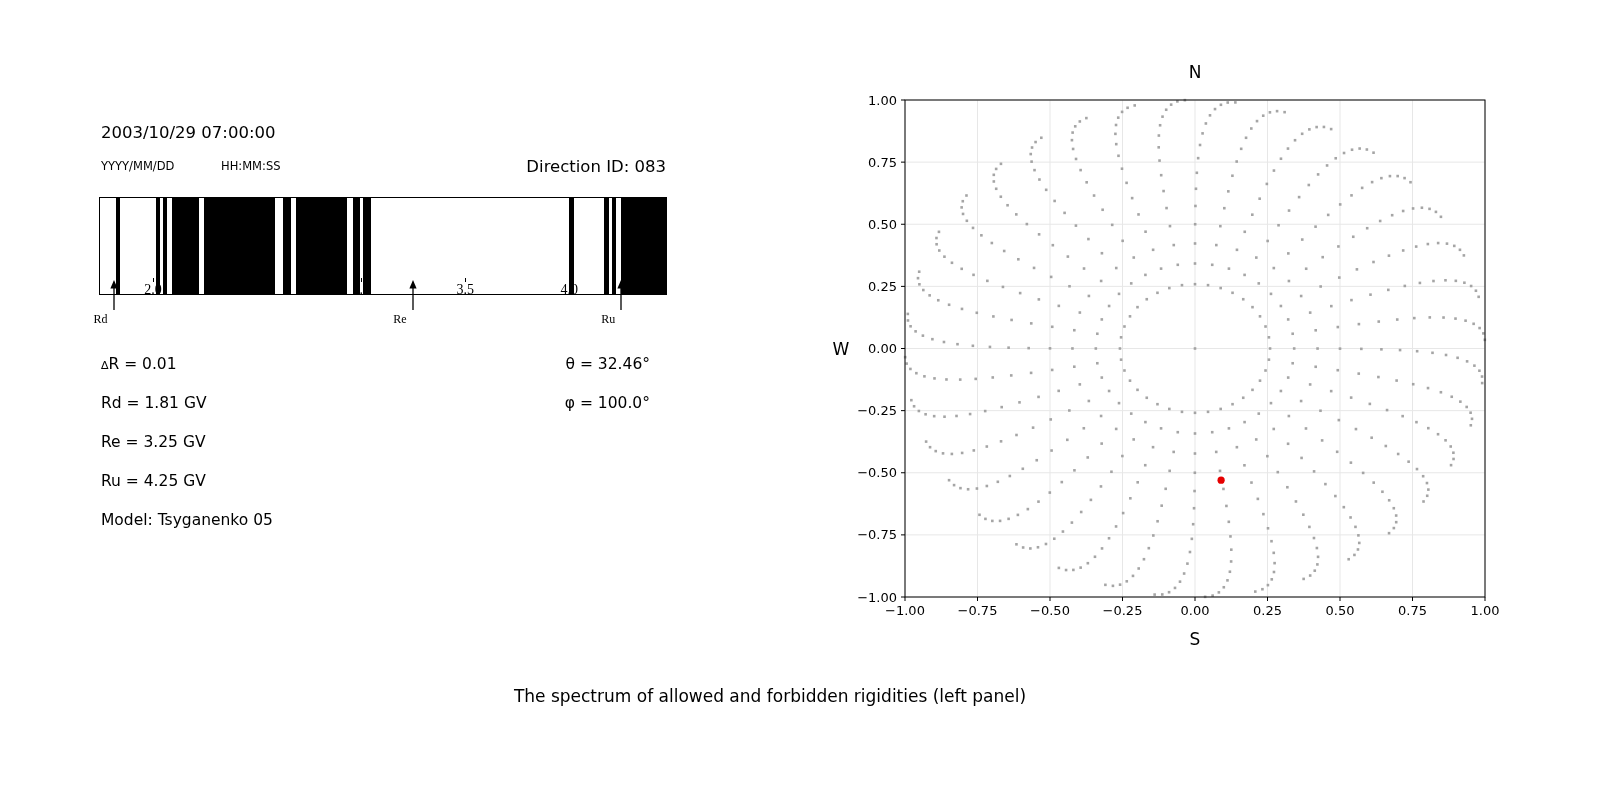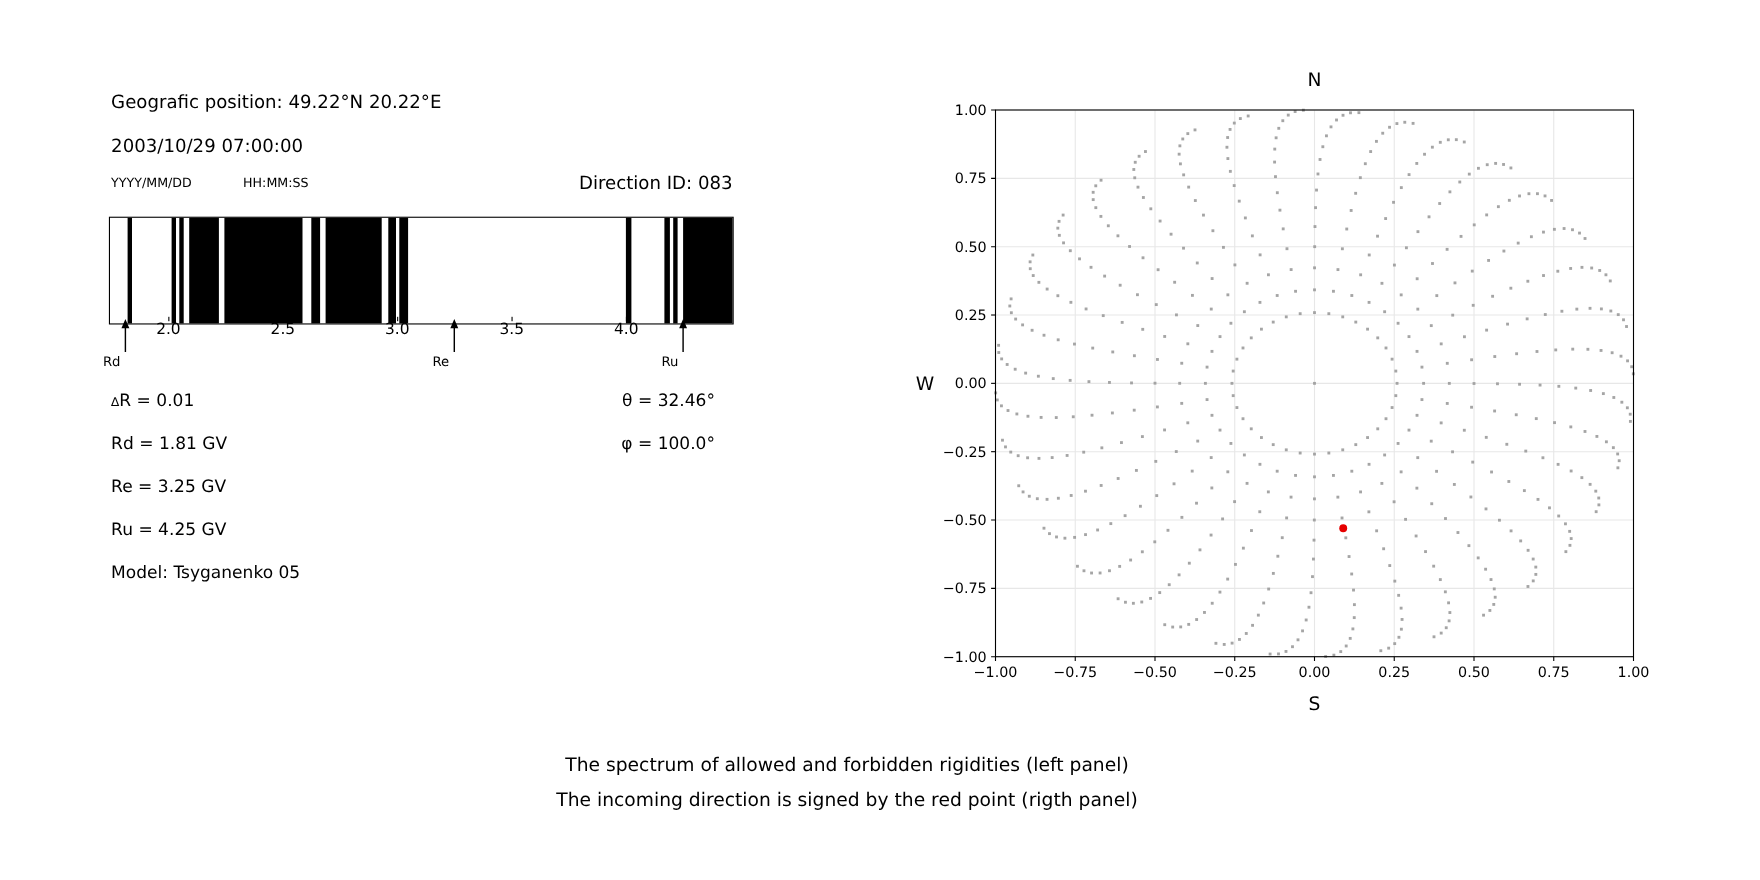--- a/index.html
+++ b/index.html
@@ -8,38 +8,37 @@
   .abs{position:absolute;}
   .t16{font-size:16.5px;line-height:1.1;}
   .t15{font-size:15.5px;line-height:1.1;}
   .t14{font-size:14px;line-height:1;}
   .t12{font-size:11.5px;line-height:1;}
   .right-align{text-align:right;}
   .center{text-align:center;}
   #barcode-box{left:99px;top:197px;width:566px;height:96px;border:1px solid #000;background:#fff;}
   #bars-layer{position:absolute;left:0;top:0;width:100%;height:100%;}
   .band{position:absolute;top:0;height:100%;}
-  #spectrum-ticks{left:99px;top:288px;width:566px;height:60px;}
+  #spectrum-ticks{left:99px;top:278px;width:566px;height:60px;font-family:Liberation Serif, serif;}
   .tickmark{position:absolute;top:0;width:1px;height:4px;background:#000;}
   .ticklabel{position:absolute;top:5px;width:44px;margin-left:-22px;text-align:center;}
   .marker{position:absolute;top:1px;width:40px;margin-left:-20px;text-align:left;}
   .marker svg{display:block;margin:0 auto;}
   .marker .mlabel{font-size:12px;margin-top:1px;}
   .params-row{position:absolute;left:101px;width:549px;}
   .p-left{position:absolute;left:0;top:0;text-align:center;}
   .p-right{position:absolute;right:0;top:0;}
   .small-delta{font-size:0.72em;}
   svg text{font-family:"DejaVu Sans","Liberation Sans",sans-serif;}
 </style>
 </head>
 <body>
 
 <div id="fig">
 
-  <div class="abs t16" style="left:101px;top:84px;">Geografic position: 49.22°N 20.22°E</div>
   <div class="abs t16" style="left:101px;top:124px;">2003/10/29 07:00:00</div>
   <div class="abs t12" style="left:101px;top:161px;">YYYY/MM/DD</div>
   <div class="abs t12" style="left:221px;top:161px;">HH:MM:SS</div>
   <div class="abs t16 right-align" style="left:416px;top:158px;width:250px;">Direction ID: 083</div>
 
   <div class="abs" id="barcode-box">
     <div id="bars-layer">
         <div class="band" style="left: 2.75735%; width: 0.735294%; background: rgb(0, 0, 0);"></div>
         <div class="band" style="left: 9.92647%; width: 0.735294%; background: rgb(0, 0, 0);"></div>
         <div class="band" style="left: 11.1397%; width: 0.735294%; background: rgb(0, 0, 0);"></div>
@@ -743,14 +742,13 @@
       <line x1="91" y1="542" x2="95" y2="542" stroke="#000" stroke-width="1"></line>
       <text x="675" y="560" text-anchor="middle" font-size="13" fill="#000">1.00</text>
       <text x="87" y="546.5" text-anchor="end" font-size="13" fill="#000">−1.00</text>
       <text x="385" y="23" text-anchor="middle" font-size="17" fill="#000">N</text>
       <text x="385" y="590" text-anchor="middle" font-size="17" fill="#000">S</text>
       <text x="31" y="299.5" text-anchor="middle" font-size="17" fill="#000">W</text>
       <text x="773" y="299.5" text-anchor="middle" font-size="17" fill="#000">E</text>
     </svg>
 
   <div class="abs center" style="left:0;top:686px;width:1540px;font-size:17px;">The spectrum of allowed and forbidden rigidities (left panel)</div>
-  <div class="abs center" style="left:0;top:718px;width:1540px;font-size:17px;">The incoming direction is signed by the red point (rigth panel)</div>
 </div>
 
 </body></html>

